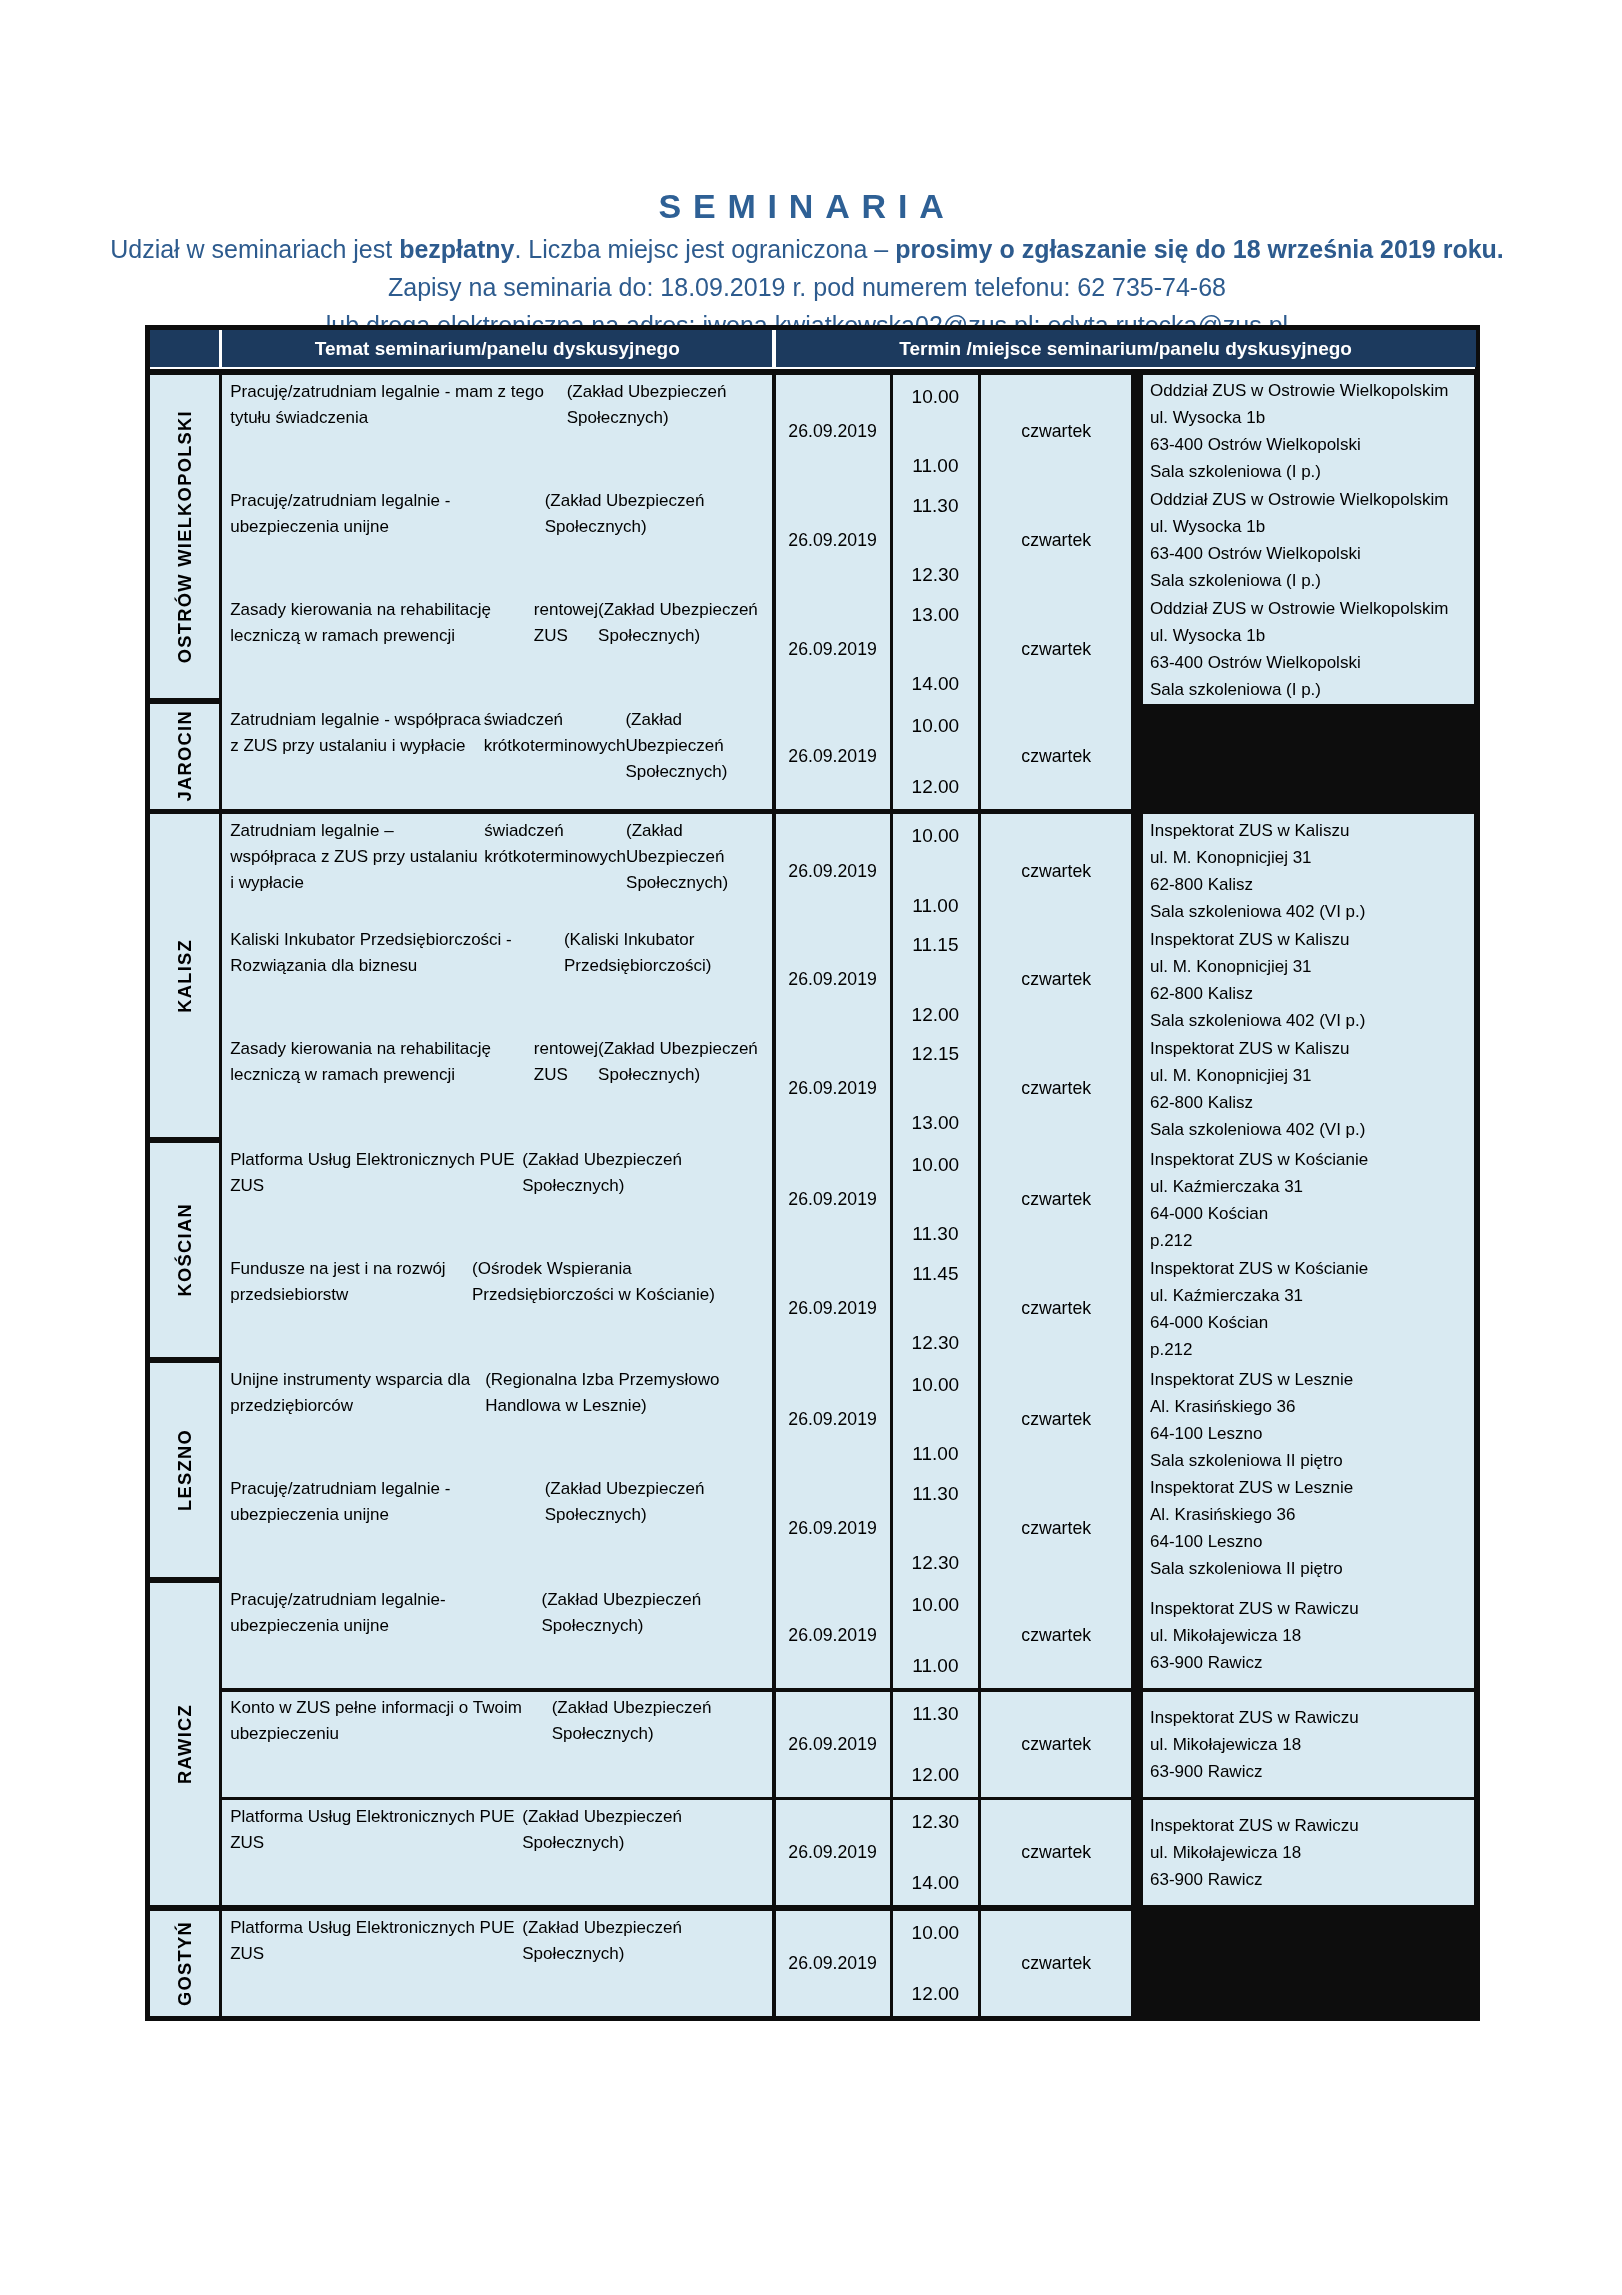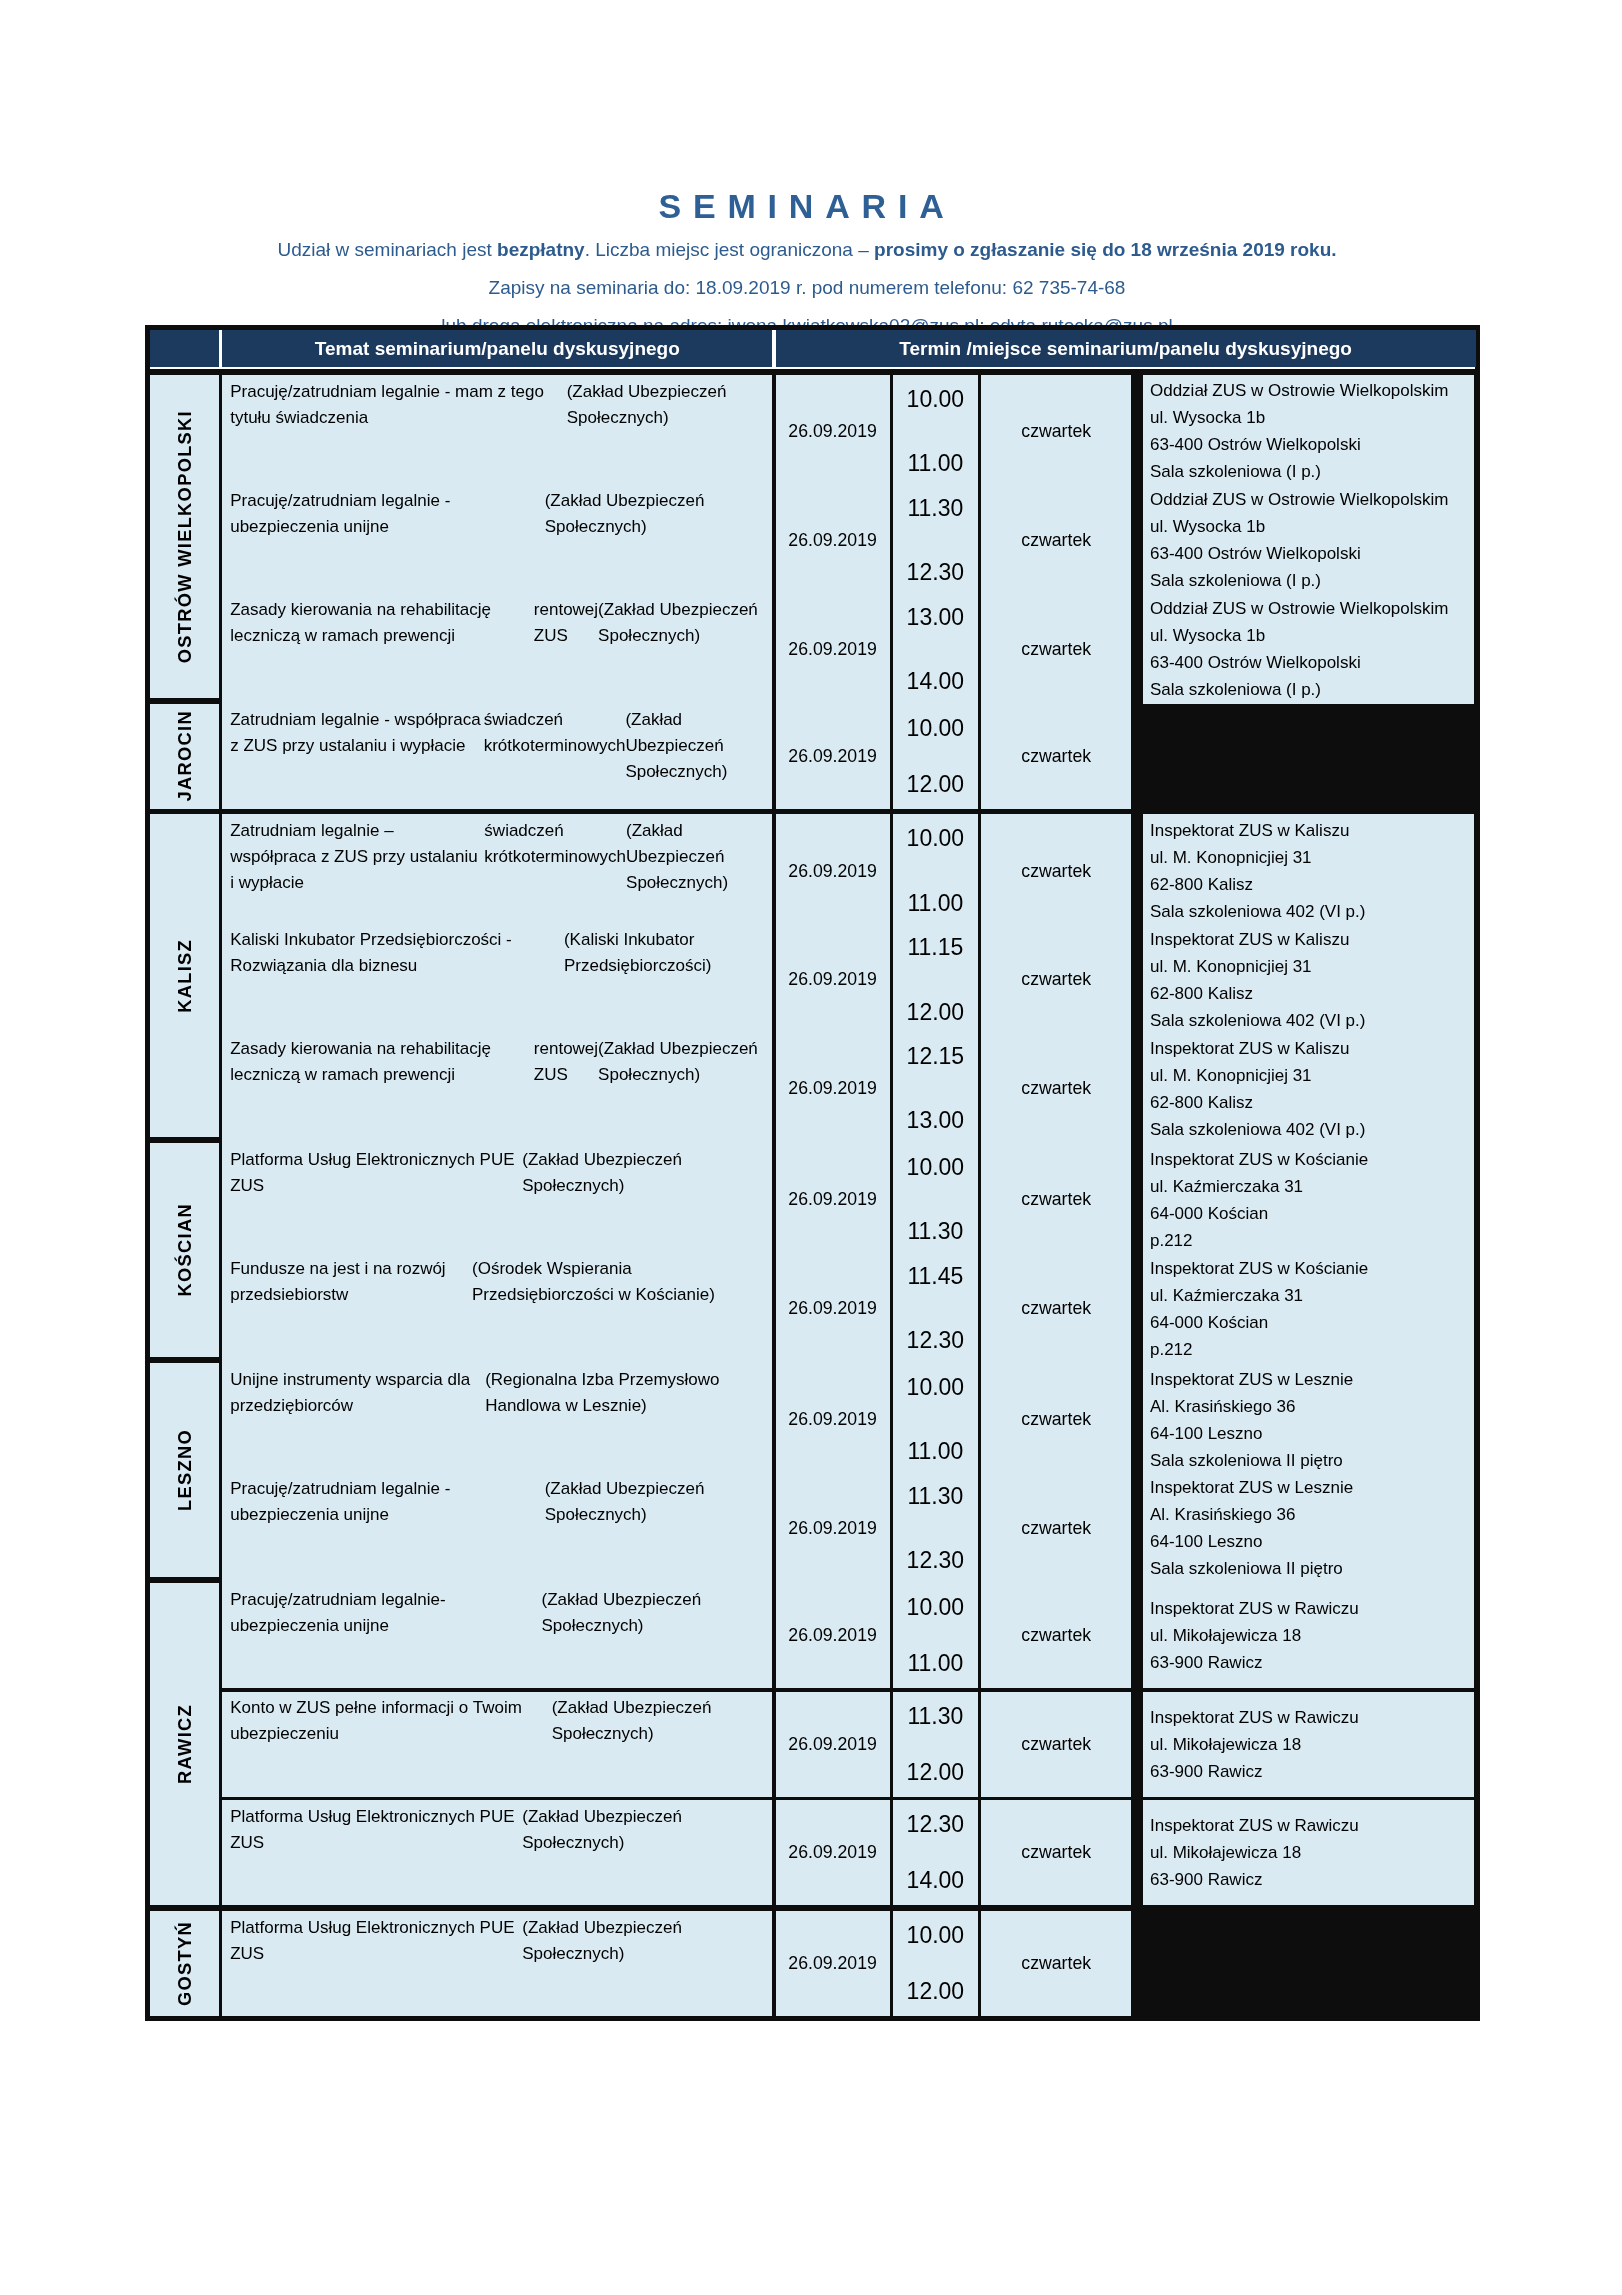--- a/index.html
+++ b/index.html
@@ -15,21 +15,21 @@
   body{
     width:1622px;height:2295px;position:relative;
     font-family:"Liberation Sans","DejaVu Sans",sans-serif;
     color:#000;
   }
   .doc-header{width:1614px;padding-top:188px;text-align:center;}
   .doc-title{
     color:var(--title-blue);font-size:34px;font-weight:bold;
     letter-spacing:11.8px;line-height:1.1;
   }
-  .intro{margin-top:9.2px;color:var(--intro-blue);font-size:19px;line-height:29px;}
+  .intro{margin-top:9.2px;color:var(--intro-blue);font-size:25px;line-height:29px;}
   .intro .b{font-weight:bold;}
   
   .sem-table{
     position:absolute;left:145px;top:325px;width:1335px;
     border:5.2px solid var(--border);background:var(--border);
   }
   .thead{
     display:grid;grid-template-columns:69px 550px 700px;
     column-gap:3.3px;background:var(--gap-white);
     border-bottom:2.6px solid var(--gap-white);
@@ -59,21 +59,21 @@
   .cell{background:var(--cell-bg);font-size:17px;}
   .topic-cell{
     display:flex;flex-direction:row;justify-content:center;
     padding:3.9px 9.2px 3.9px 7.9px;line-height:26px;
   }
   .date-cell,.day-cell{
     display:flex;align-items:center;justify-content:center;font-size:17.7px;
   }
   .time-cell{
     display:flex;flex-direction:column;justify-content:space-between;
-    align-items:center;padding:11px 0;font-size:23px;
+    align-items:center;padding:11px 0;font-size:19px;
   }
   .loc-cell{
     display:flex;flex-direction:column;justify-content:center;
     padding:2.6px 6.5px 2.6px 6.5px;line-height:27px;margin-left:9px;
   }
 </style>
 </head>
 <body>
 
 <div class="doc-header">

